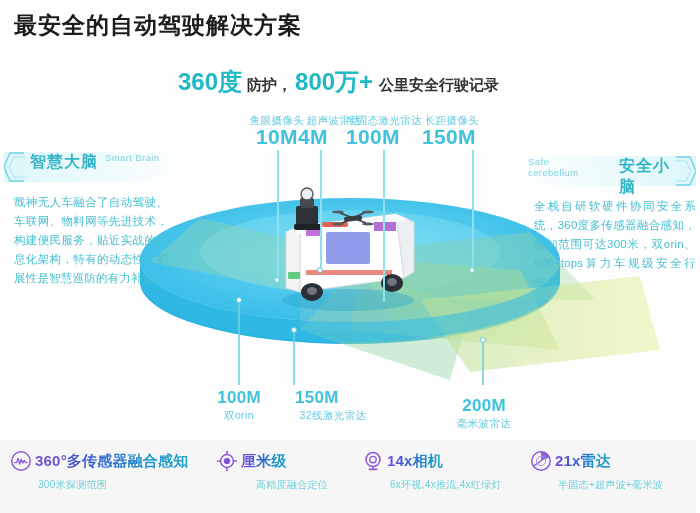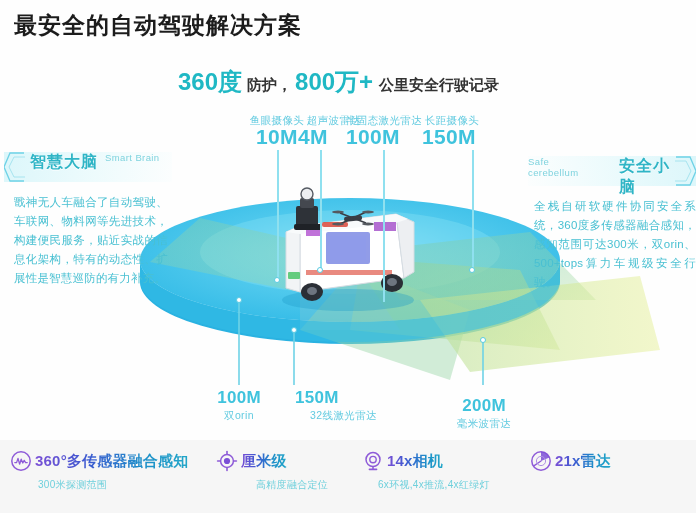--- a/index.html
+++ b/index.html
@@ -248,21 +248,21 @@
       <div class="tl-val" style="text-align:left;padding-left:10px;">150M</div>
     </div>
 
     
     <div class="bot-label" style="left:199px;top:388px;width:80px;">
       <div class="bl-val">100M</div>
       <div class="bl-name">双orin</div>
     </div>
     <div class="bot-label" style="left:289px;top:388px;width:88px;">
       <div class="bl-val" style="text-align:left;padding-left:6px;">150M</div>
-      <div class="bl-name" style="text-align:right;">32线激光雷达</div>
+      <div class="bl-name" style="text-align:center;">32线激光雷达</div>
     </div>
     <div class="bot-label" style="left:444px;top:396px;width:80px;">
       <div class="bl-val">200M</div>
       <div class="bl-name">毫米波雷达</div>
     </div>
   </div>
 
   <div class="panel panel-left">
     <div class="banner banner-left">
       <div class="bracket" style="left:0;">
@@ -328,31 +328,32 @@
         <span class="feat-icon">
           <svg width="22" height="22" viewBox="0 0 22 22">
             <circle cx="11" cy="9.6" r="7" fill="none" stroke="#8E5BD8" stroke-width="1.5"></circle>
             <circle cx="11" cy="9.6" r="3.2" fill="none" stroke="#8E5BD8" stroke-width="1.4"></circle>
             <line x1="11" y1="16.6" x2="11" y2="19" stroke="#8E5BD8" stroke-width="1.5"></line>
             <line x1="7.4" y1="19.4" x2="14.6" y2="19.4" stroke="#8E5BD8" stroke-width="1.6" stroke-linecap="round"></line>
           </svg>
         </span>
         <span class="feat-title grad-title">14x相机</span>
       </div>
-      <div class="feat-sub" style="margin-left:16px;">6x环视,4x推流,4x红绿灯</div>
+      <div class="feat-sub" style="margin-left:28px;">6x环视,4x推流,4x红绿灯</div>
     </div>
 
     <div class="feat" style="left:530px;">
       <div class="feat-head">
         <span class="feat-icon">
           <svg width="22" height="22" viewBox="0 0 22 22">
             <circle cx="11" cy="11" r="9.2" fill="none" stroke="#8E5BD8" stroke-width="1.5"></circle>
             <path d="M11,11 L11,1.8 A9.2,9.2 0 0,1 19.4,7.4 Z" fill="#7B4FD6" opacity="0.85"></path>
             <path d="M11,11 L4.2,15.6" stroke="#8E5BD8" stroke-width="1.3" stroke-linecap="round"></path>
             <circle cx="11" cy="11" r="4.6" fill="none" stroke="#B090E4" stroke-width="1"></circle>
           </svg>
         </span>
         <span class="feat-title grad-title">21x雷达</span>
       </div>
+      <div class="feat-sub" style="margin-left:28px;">半固态+超声波+毫米波</div>
     </div>
 
   </div>
 </div>
 
 </body></html>

